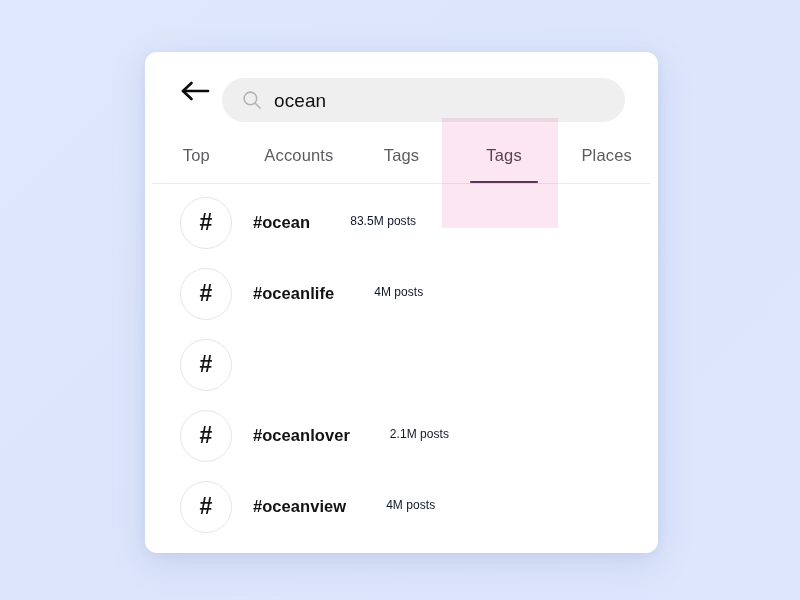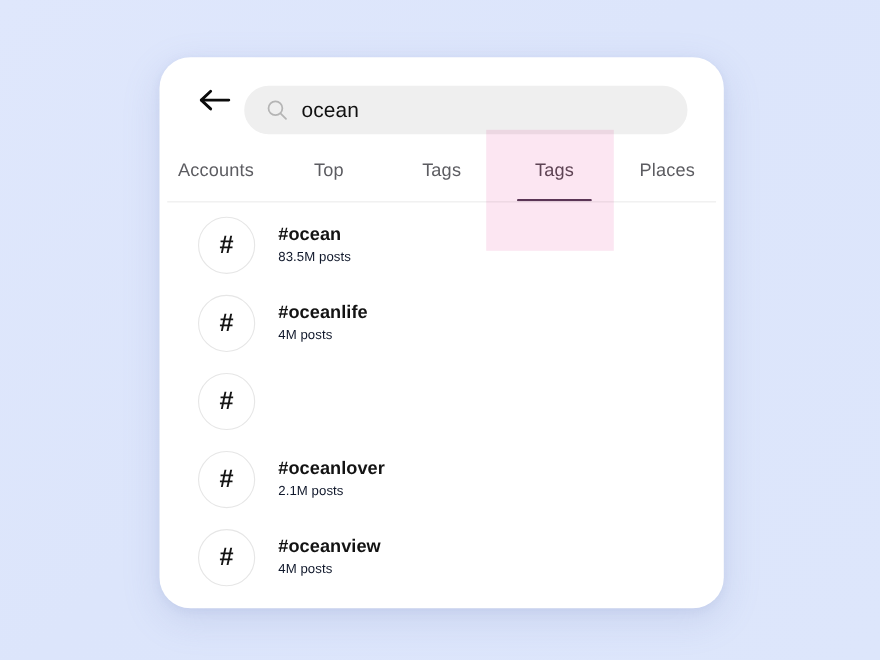--- a/index.html
+++ b/index.html
@@ -16,21 +16,21 @@
   }
 
   
   #card {
     position: absolute;
     left: 145px;
     top: 52px;
     width: 513px;
     height: 501px;
     background: #ffffff;
-    border-radius: 28px;
+    border-radius: 12px;
     box-shadow: 0 10px 34px rgba(120, 135, 190, 0.20),
                 0 2px 8px rgba(120, 135, 190, 0.10);
     overflow: hidden;
   }
 
   
   #header {
     position: absolute;
     left: 0;
     top: 0;
@@ -160,22 +160,23 @@
     justify-content: center;
     font-size: 23px;
     font-weight: bold;
     color: #141414;
     line-height: 1;
     box-sizing: border-box;
   }
   .result-text {
     margin-left: 21px;
     display: flex;
-    flex-direction: column;
-    justify-content: center;
+    flex-direction: row;
+    justify-content: center;
+    gap: 40px;
   }
   .result-title {
     font-size: 16.5px;
     font-weight: bold;
     color: #131313;
     line-height: 1.25;
     letter-spacing: 0.05px;
   }
   .result-sub {
     font-size: 12px;
@@ -208,26 +209,26 @@
           <path d="M13.2 13.2L18 18" stroke="#b5b5b5" stroke-width="1.6" stroke-linecap="round"></path>
         </svg>
       </span>
       <span id="search-value">ocean</span>
     </div>
   </div>
 
   <div id="tabs">
 
     <div class="tab">
+      <span>Top</span>
+
+    </div>
+
+    <div class="tab">
       <span>Accounts</span>
-
-    </div>
-
-    <div class="tab">
-      <span>Top</span>
 
     </div>
 
     <div class="tab">
       <span>Tags</span>
 
     </div>
 
     <div class="tab active">
       <span>Tags</span>

